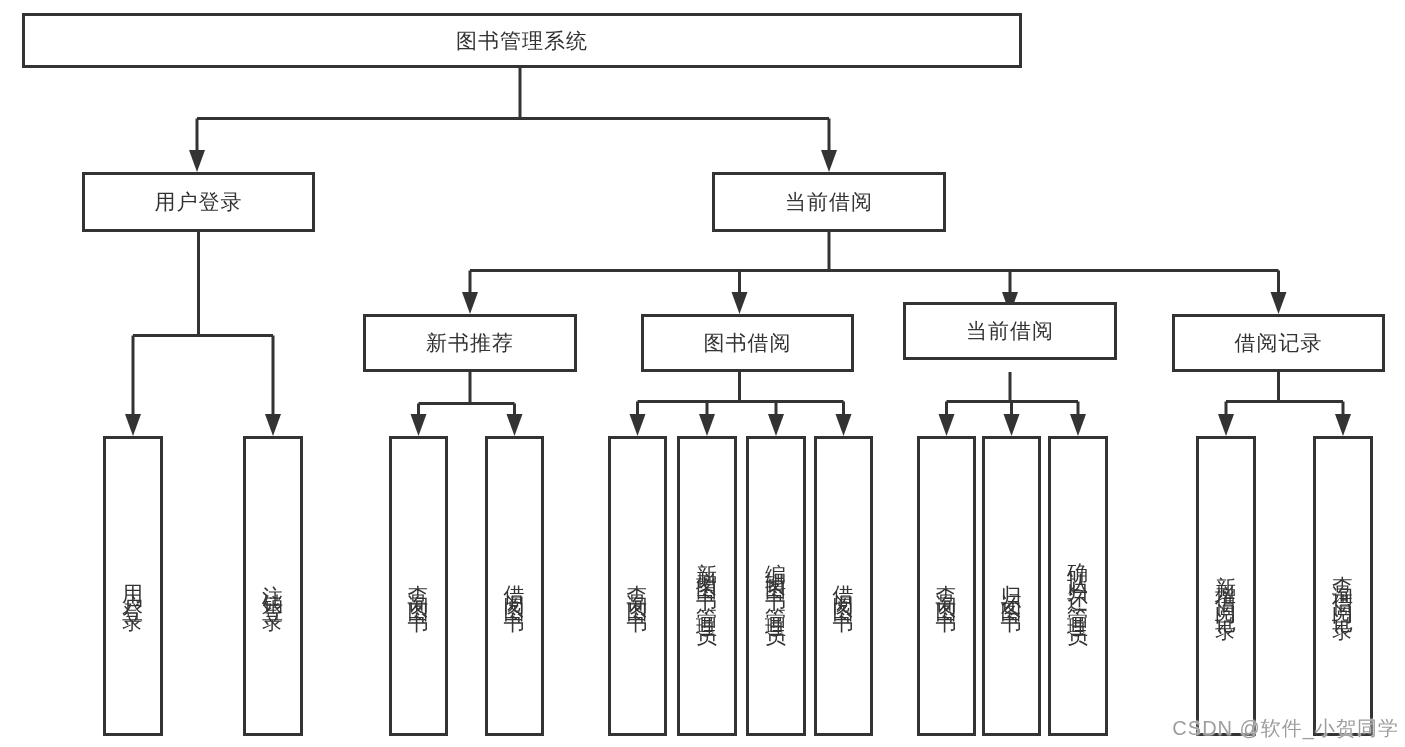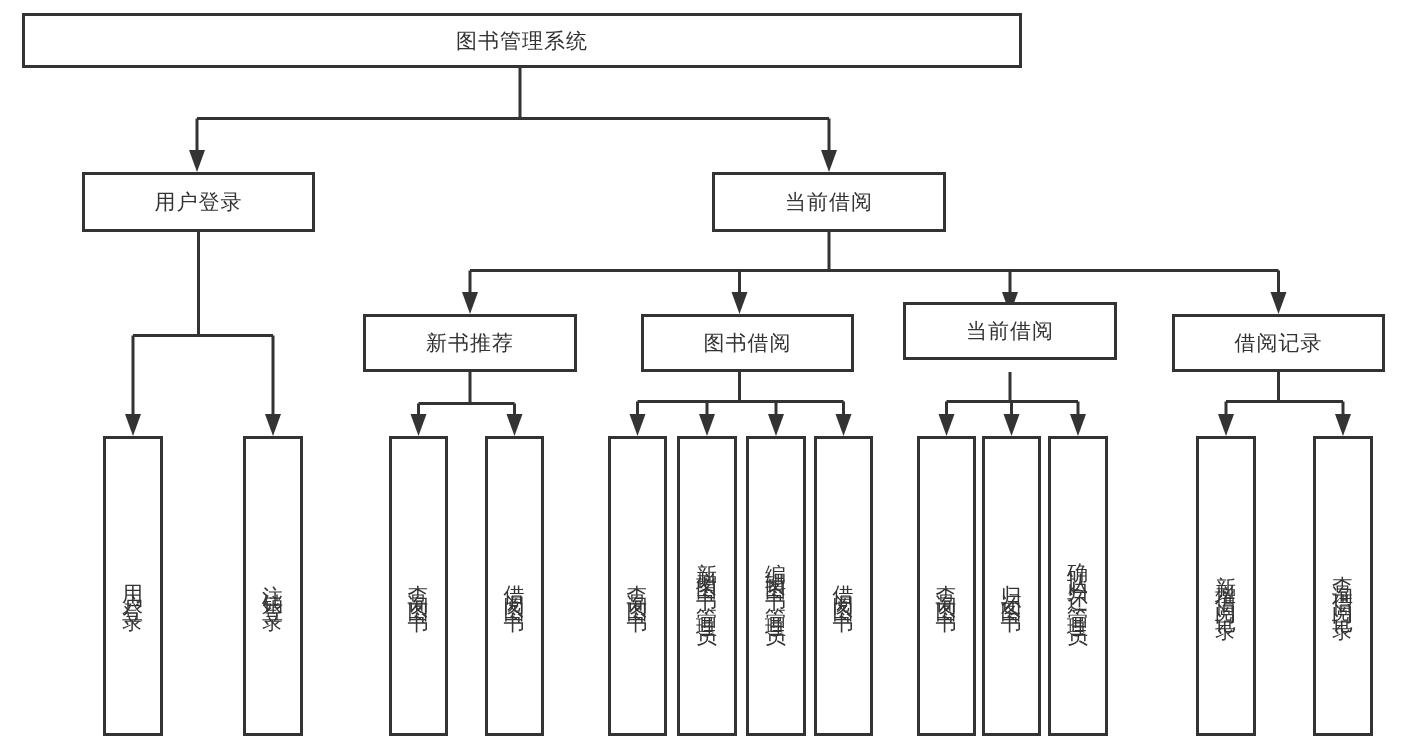--- a/index.html
+++ b/index.html
@@ -192,14 +192,15 @@
     <span class="vtext">确认归还（管理员）</span>
   </div>
 
   <div class="box leaf" style="left:1196px; top:436px; width:60px; height:300px;">
     <span class="vtext">新增借阅记录</span>
   </div>
   <div class="box leaf" style="left:1313px; top:436px; width:60px; height:300px;">
     <span class="vtext">查询借阅记录</span>
   </div>
 
+  <div class="watermark">CSDN @软件_小贺同学</div>
 
 </div>
 
 </body></html>

